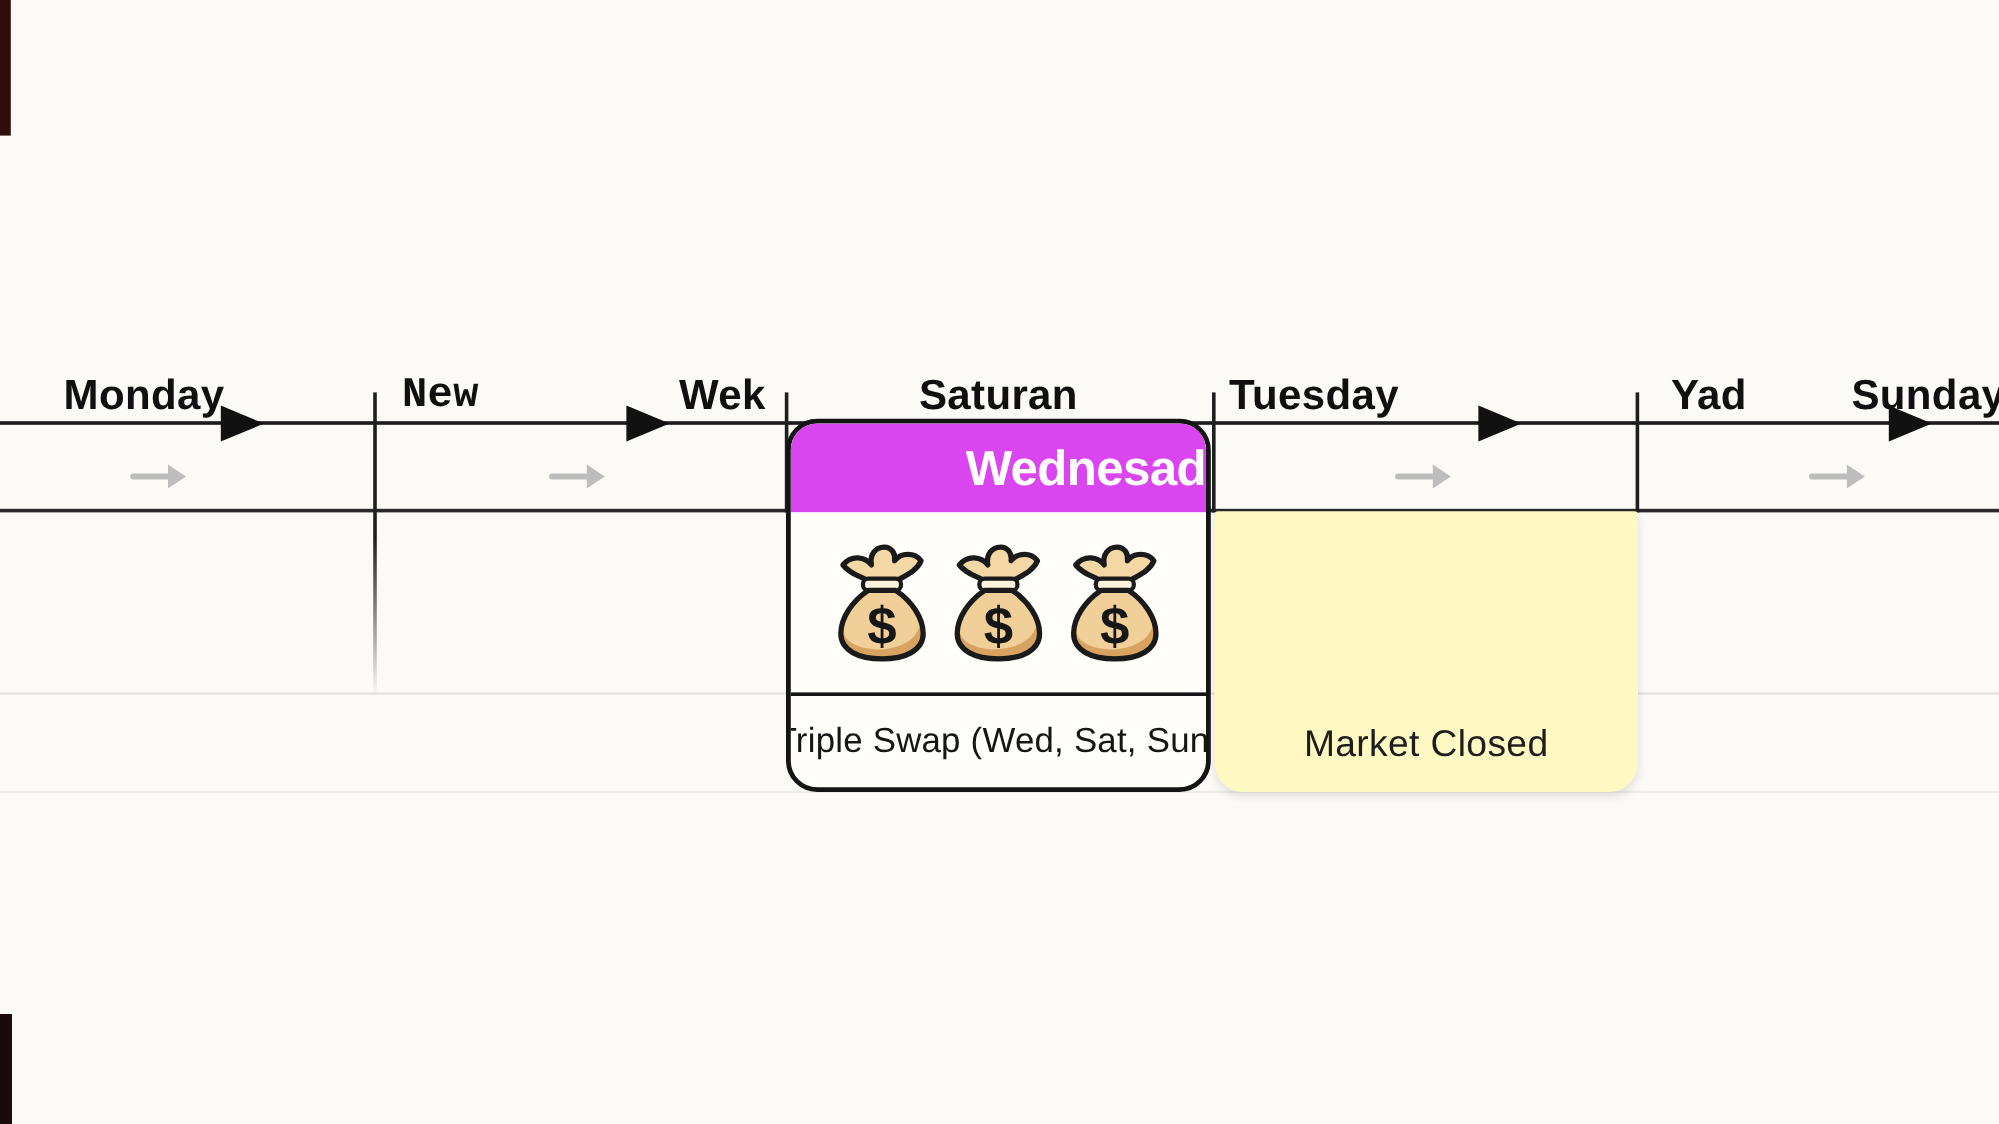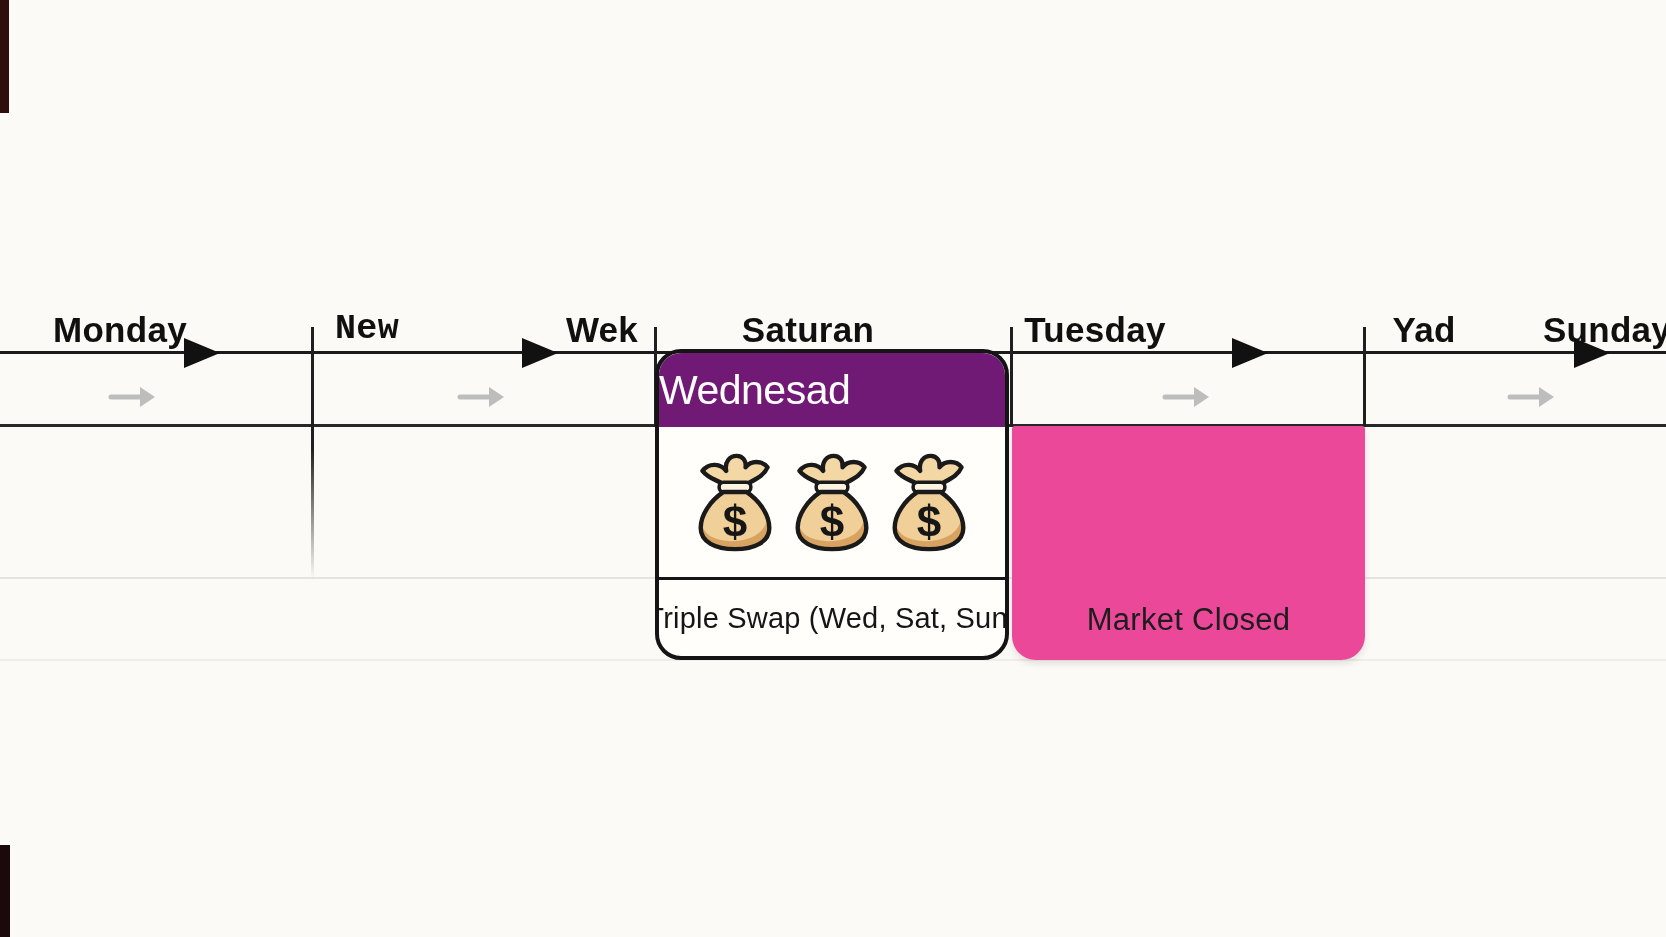--- a/index.html
+++ b/index.html
@@ -28,36 +28,36 @@
   }
   
   .gray-arrow{position:absolute;top:383px;z-index:2;}
   
   .wed-card{
     position:absolute;left:655px;top:349px;width:354px;height:311px;
     background:#fffefb;border:4px solid #141414;border-radius:26px;
     box-sizing:border-box;display:flex;flex-direction:column;z-index:5;overflow:hidden;
   }
   .wed-card .header{
-    height:74px;flex:0 0 74px;background:#701a75;color:#ffffff;
-    display:flex;align-items:center;justify-content:flex-start;
-    font-size:41px;font-weight:400;letter-spacing:-0.5px;
+    height:74px;flex:0 0 74px;background:#d946ef;color:#ffffff;
+    display:flex;align-items:center;justify-content:flex-end;
+    font-size:41px;font-weight:700;letter-spacing:-0.5px;
   }
   .wed-card .body{flex:1;display:flex;align-items:center;justify-content:center;gap:9px;background:#fffefb;}
   .wed-card .divider{height:3px;flex:0 0 3px;background:#151515;}
   .wed-card .footer{
     flex:0 0 76px;display:flex;align-items:center;justify-content:center;
     font-size:29px;color:#151515;letter-spacing:0.2px;white-space:nowrap;
   }
   .bag{width:88px;height:101px;}
   svg text{font-family:"Liberation Sans",sans-serif;}
   
   .closed-box{
     position:absolute;left:1012px;top:426px;width:353px;height:234px;
-    background:#ec4899;border-radius:3px 3px 24px 24px;
+    background:#fef9c3;border-radius:3px 3px 24px 24px;
     box-sizing:border-box;display:flex;align-items:flex-end;justify-content:center;
     padding-bottom:22px;z-index:3;
     box-shadow:0 4px 7px rgba(0,0,0,0.10);
     font-size:31px;color:#1d1d1d;letter-spacing:0.3px;
   }
   
   .edge-strip{position:absolute;left:0;z-index:6;}
   .edge-top{top:0;width:9px;height:113px;background:#2f0e0d;}
   .edge-bottom{top:845px;width:10px;height:92px;background:#1a0a0b;}
 </style>
@@ -72,21 +72,21 @@
   <div class="h-line line-faint2"></div>
 
   <div class="tick tick-long" style="left:311px;"></div>
   <div class="tick" style="left:654px;"></div>
   <div class="tick" style="left:1010px;"></div>
   <div class="tick" style="left:1363px;"></div>
 
   <div class="day-label" style="left:120px;">Monday</div>
   <div class="day-label" style="left:367px;font-family:Liberation Mono, monospace;">New</div>
   <div class="day-label" style="left:602px;">Wek</div>
-  <div class="day-label" style="left:808px;">Saturan</div>
+  <div class="day-label" style="left:832px;">Saturan</div>
   <div class="day-label" style="left:1095px;">Tuesday</div>
   <div class="day-label" style="left:1424px;">Yad</div>
   <div class="day-label" style="left:1607px;">Sunday</div>
 
   <div class="arrowhead" style="left:184px;"></div>
   <div class="arrowhead" style="left:522px;"></div>
   <div class="arrowhead" style="left:1232px;"></div>
   <div class="arrowhead" style="left:1574px;"></div>
 
   <svg class="gray-arrow" style="left:108px;" width="56" height="28" viewBox="0 0 56 28">

